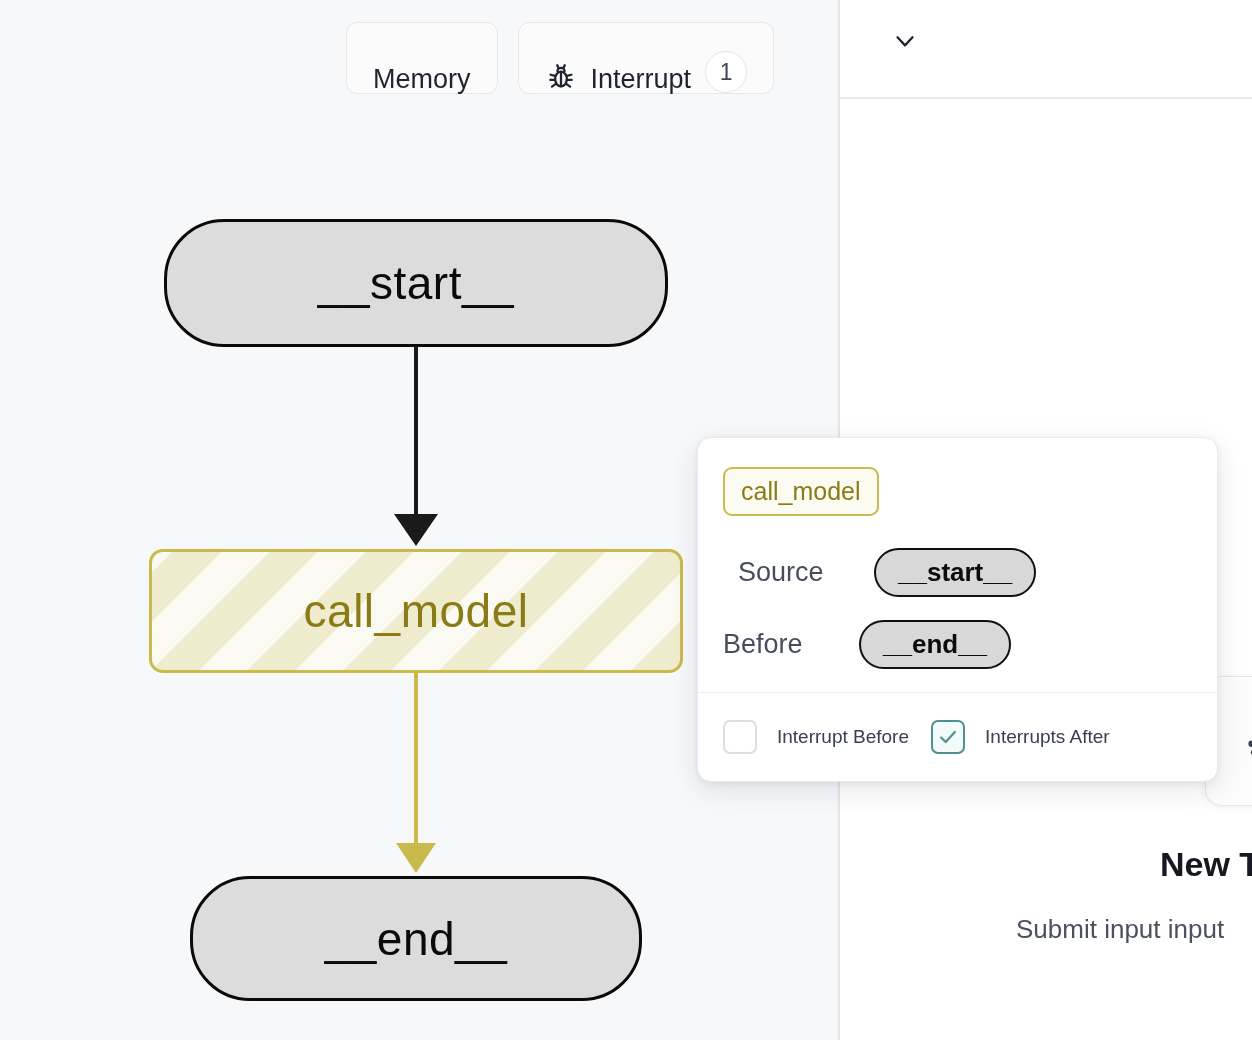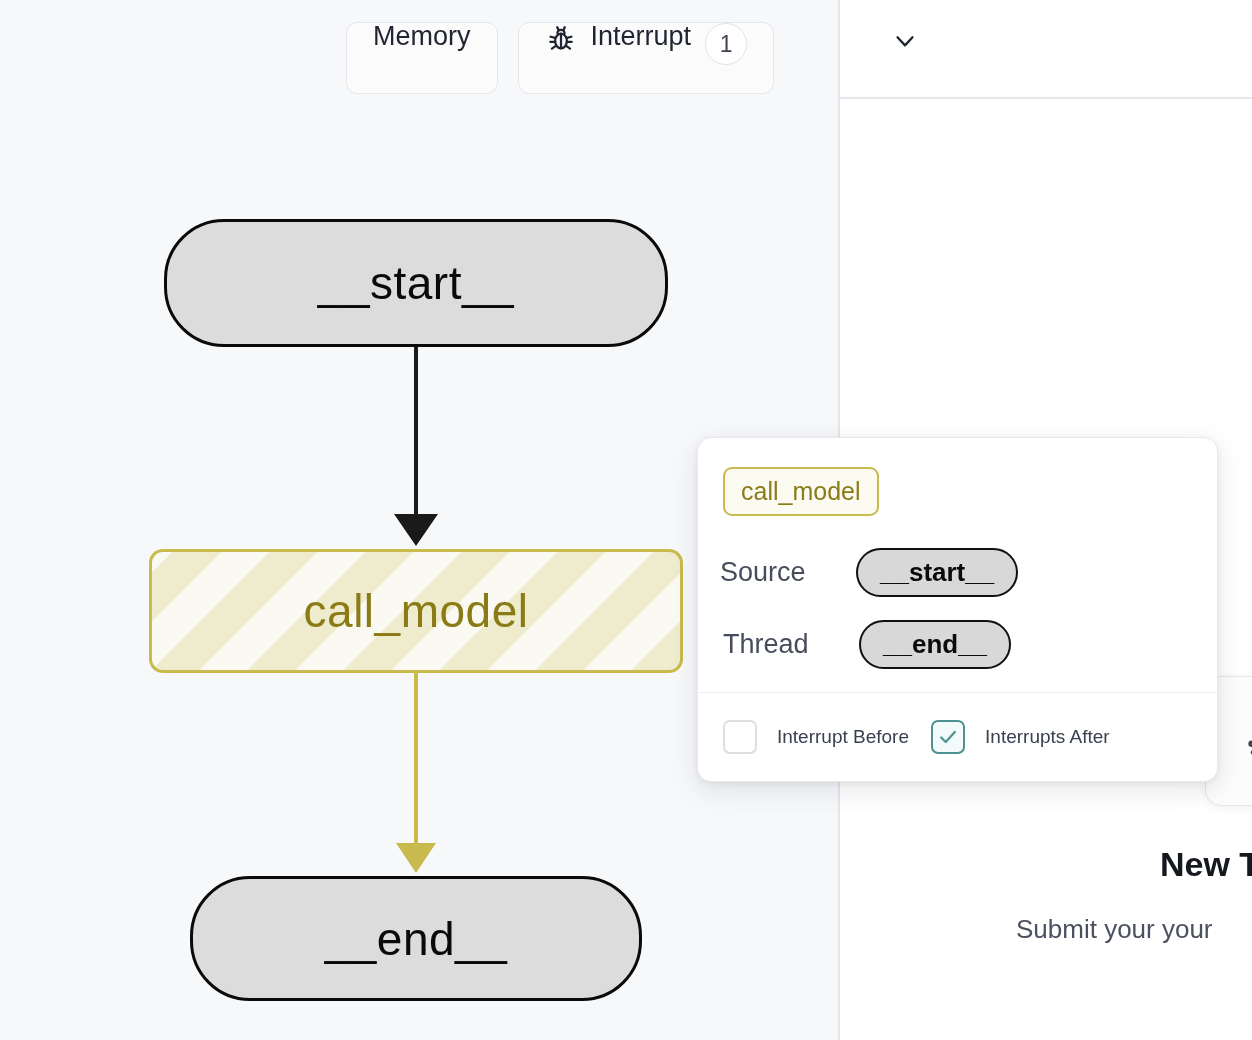--- a/index.html
+++ b/index.html
@@ -36,21 +36,21 @@
   
   .graph-toolbar {
     position: absolute;
     left: 346px; top: 22px;
     display: flex;
     align-items: center;
     gap: 20px;
   }
   .tool-btn {
     display: flex;
-    align-items: flex-start;
+    align-items: flex-end;
     gap: 14px;
     height: 72px;
     padding: 0 26px;
     background: #fbfbfc;
     border: 1px solid #e5e7eb;
     border-radius: 11px;
     color: #1f2430;
     font-size: 27px;
     line-height: 1;
     cursor: pointer;
@@ -206,21 +206,21 @@
     border-radius: 9px;
     color: #8a7b16;
     font-size: 25px;
   }
   .field-row {
     position: absolute;
     display: flex;
     align-items: center;
     gap: 26px;
   }
-  #row-source { left: 22px; top: 110px; }
+  #row-source { left: 40px; top: 110px; }
   #row-target { left: 25px; top: 182px; }
   .field-label {
     font-size: 27px;
     color: #474d5c;
     width: 110px;
   }
   .pill {
     display: inline-flex;
     align-items: center;
     justify-content: center;
@@ -342,33 +342,33 @@
     <span class="edge-card-icon">
       <svg width="26" height="26" viewBox="0 0 24 24" fill="#3e4350">
         <circle cx="7" cy="8" r="3"></circle>
         <circle cx="16" cy="6.5" r="2.6"></circle>
         <circle cx="8.5" cy="16" r="2.2"></circle>
       </svg>
     </span>
   </div>
 
   <div class="empty-title">New T</div>
-  <div class="empty-sub">Submit your your</div>
+  <div class="empty-sub">Submit input input</div>
 
   <div class="edge-popup">
     <div class="popup-top">
       <div class="node-chip">call_model</div>
 
       <div class="field-row" id="row-source">
         <span class="field-label">Source</span>
         <span class="pill">__start__</span>
       </div>
 
       <div class="field-row" id="row-target">
-        <span class="field-label">Thread</span>
+        <span class="field-label">Before</span>
         <span class="pill">__end__</span>
       </div>
     </div>
 
     <div class="popup-divider"></div>
 
     <div class="popup-bottom">
       <div class="check-item">
         <span class="checkbox"></span>
         <span class="check-label">Interrupt Before</span>

